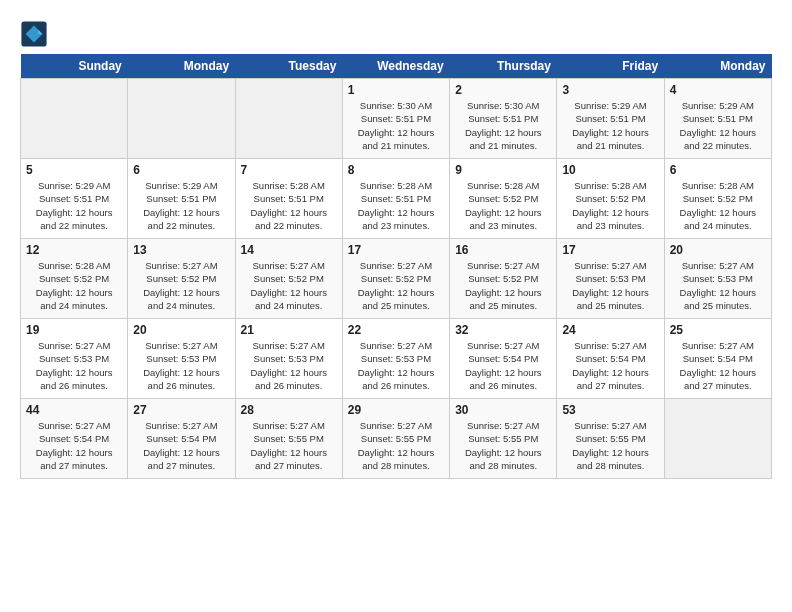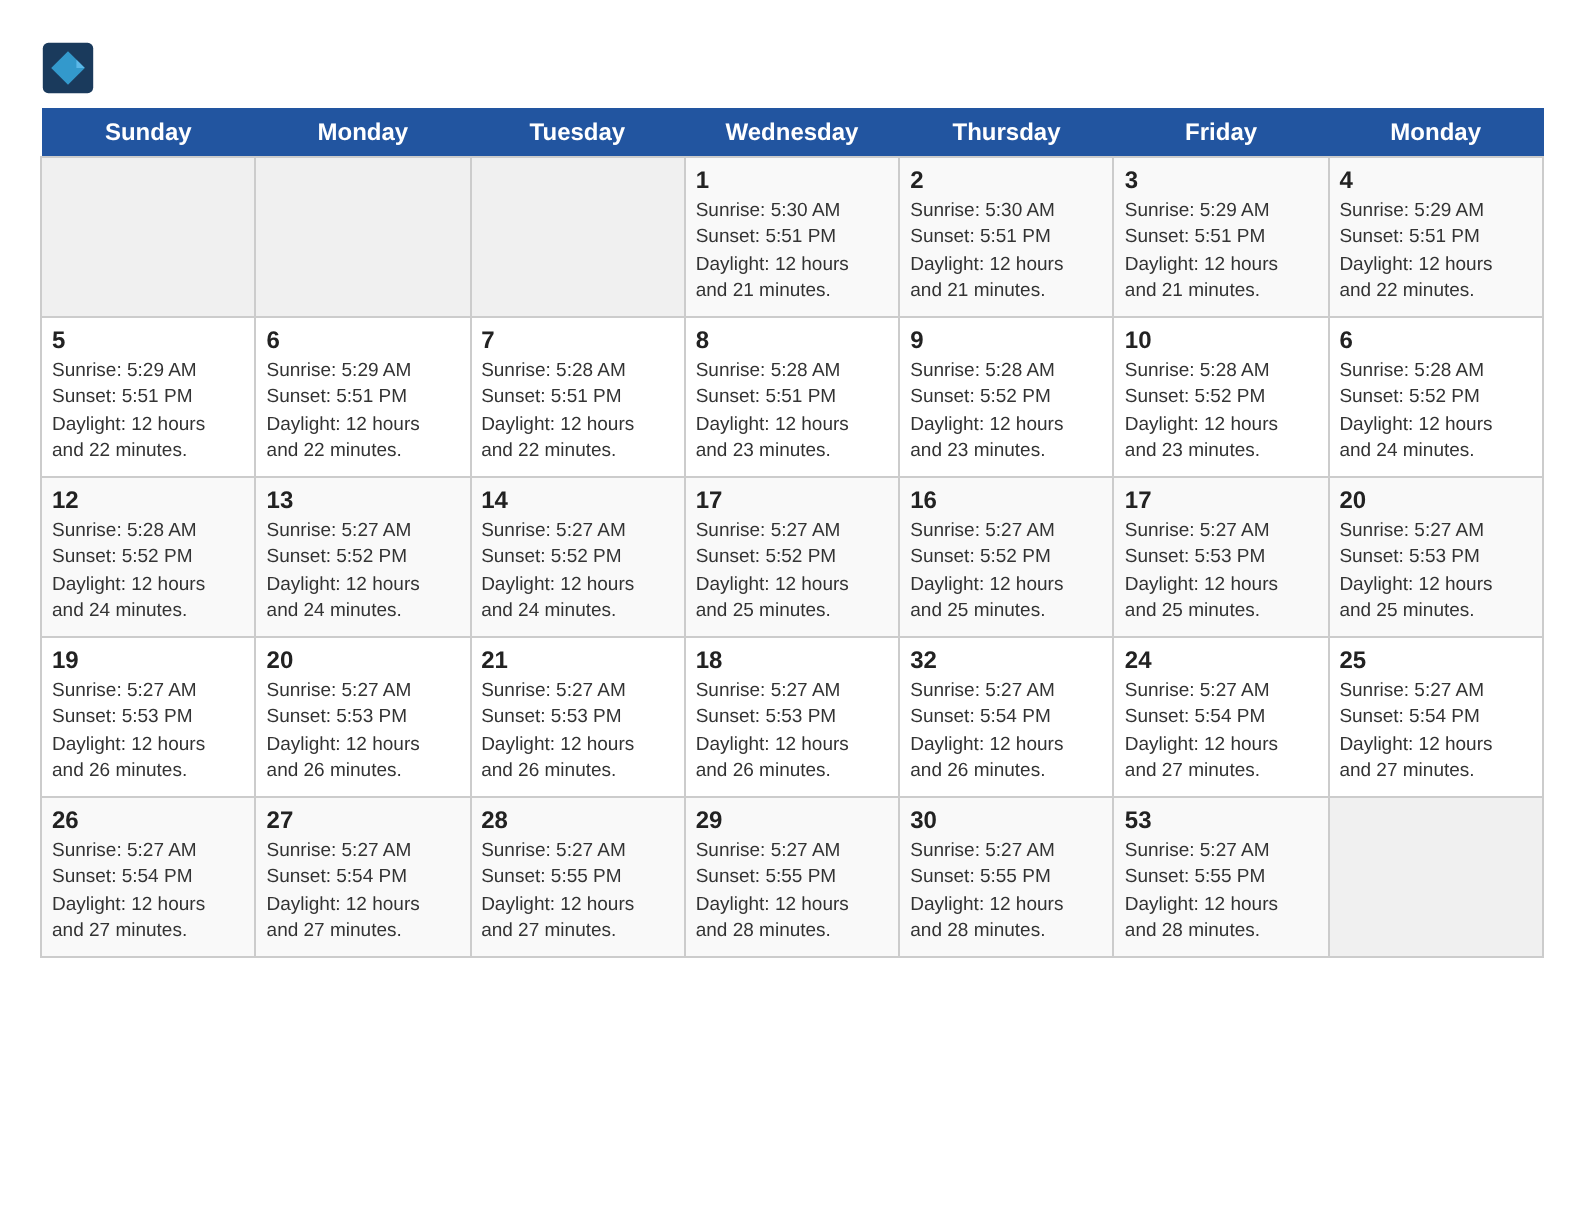--- a/index.html
+++ b/index.html
@@ -48,21 +48,21 @@
       font-weight: bold;
     }
     table {
       width: 100%;
       border-collapse: collapse;
       table-layout: fixed;
     }
     th {
       background: #2255a0;
       color: #fff;
-      text-align: center;
+      text-align: right;
       padding: 5px 6px;
       font-size: 12px;
       font-weight: bold;
     }
     td {
       border: 1px solid #ccc;
       vertical-align: top;
       padding: 4px 5px;
       font-size: 10px;
       color: #222;
@@ -72,20 +72,21 @@
       font-size: 12px;
       font-weight: bold;
       color: #222;
       display: block;
       margin-bottom: 2px;
     }
     .day-info {
       font-size: 9.5px;
       color: #333;
       line-height: 1.4;
+      text-align: center;
     }
     tr:nth-child(odd) td {
       background: #f9f9f9;
     }
     tr:nth-child(even) td {
       background: #fff;
     }
     .empty { background: #f0f0f0 !important; }
   </style>
 </head>
@@ -275,21 +276,21 @@
 and 26 minutes.</div>
         </td>
         <td>
           <span class="day-num">21</span>
           <div class="day-info" style="white-space: pre-line;">Sunrise: 5:27 AM
 Sunset: 5:53 PM
 Daylight: 12 hours
 and 26 minutes.</div>
         </td>
         <td>
-          <span class="day-num">18</span>
+          <span class="day-num">22</span>
           <div class="day-info" style="white-space: pre-line;">Sunrise: 5:27 AM
 Sunset: 5:53 PM
 Daylight: 12 hours
 and 26 minutes.</div>
         </td>
         <td>
           <span class="day-num">32</span>
           <div class="day-info" style="white-space: pre-line;">Sunrise: 5:27 AM
 Sunset: 5:54 PM
 Daylight: 12 hours
@@ -305,21 +306,21 @@
         <td>
           <span class="day-num">25</span>
           <div class="day-info" style="white-space: pre-line;">Sunrise: 5:27 AM
 Sunset: 5:54 PM
 Daylight: 12 hours
 and 27 minutes.</div>
         </td>
       </tr>
       <tr>
         <td>
-          <span class="day-num">26</span>
+          <span class="day-num">44</span>
           <div class="day-info" style="white-space: pre-line;">Sunrise: 5:27 AM
 Sunset: 5:54 PM
 Daylight: 12 hours
 and 27 minutes.</div>
         </td>
         <td>
           <span class="day-num">27</span>
           <div class="day-info" style="white-space: pre-line;">Sunrise: 5:27 AM
 Sunset: 5:54 PM
 Daylight: 12 hours

